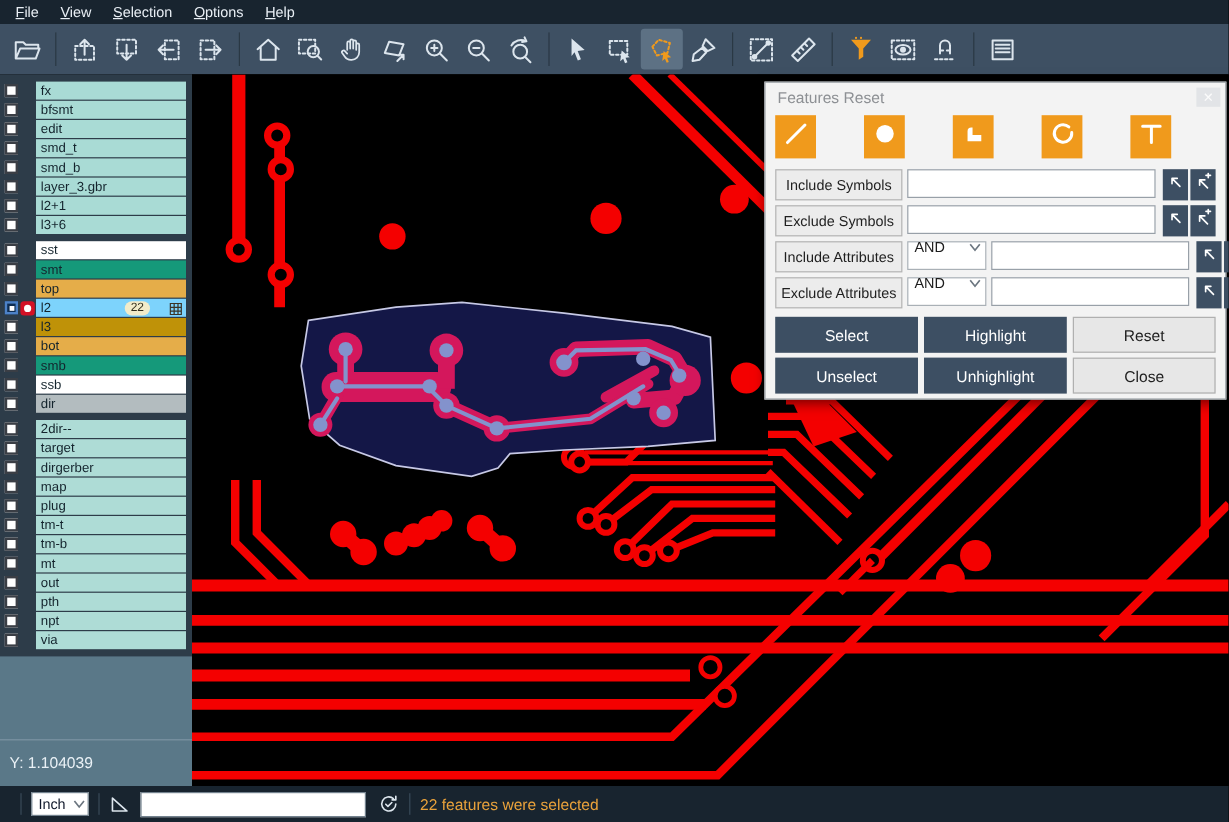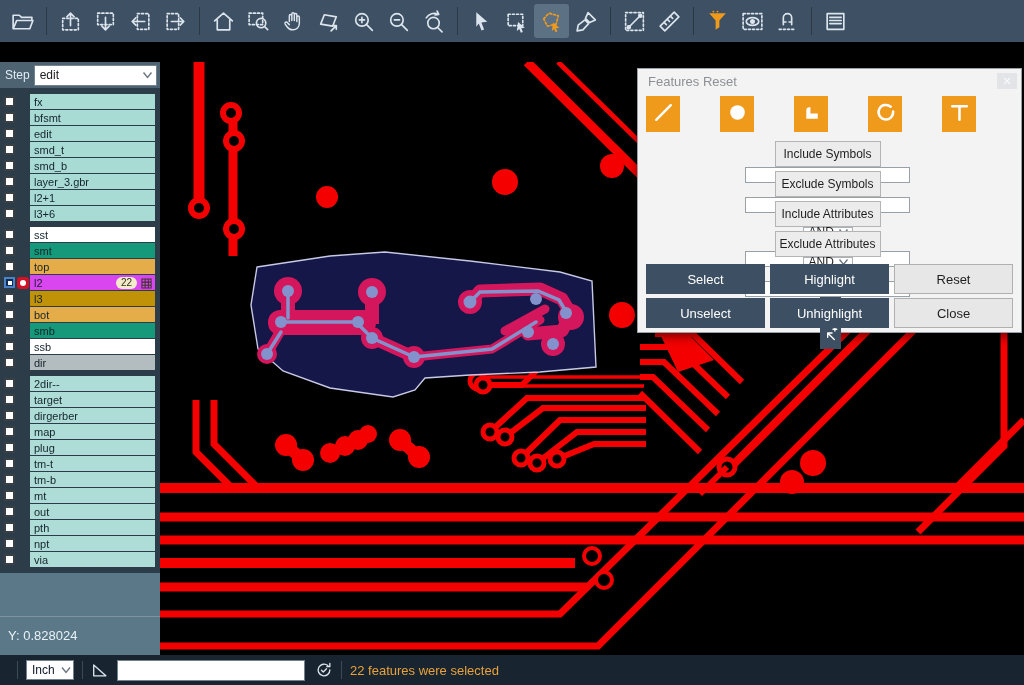--- a/index.html
+++ b/index.html
@@ -46,42 +46,49 @@
   .canvas svg { position:absolute; inset:0; }
   
   .dialog { position:absolute; left:637px; top:68px; width:385px; height:265px; background:#f3f3f3; border:1px solid #9aa0a6; box-shadow:2px 3px 10px rgba(0,0,0,.55); }
   .dtitle { height:24px; display:flex; align-items:center; padding:0 10px; color:#8d9094; font-size:13px; }
   .dclose { position:absolute; right:4px; top:4px; width:20px; height:16px; background:#e2e4e7; color:#fbfbfb; font-size:11px; display:flex; align-items:center; justify-content:center; }
   .toolrow { display:flex; align-items:center; padding:3px 8px 5px;gap:36px; }
   .fbtn { width:34px; height:36px; background:var(--orange,#f09a1c); color:#fff; display:flex; align-items:center; justify-content:center; margin-right:4px; flex:none; }
   .fbtn.navy { background:var(--navy,#3d4f63); }
   .fbtn.gap { margin-left:9px; }
   .profile { margin-left:auto; width:94px; height:32px; background:#fff; border:1px solid #a9b0b6; display:flex; align-items:center; justify-content:space-between; padding:0 5px 0 7px; font-size:14px; color:#1d1d1d; }
-  .frow { display:flex; align-items:center; margin:4px 8px; height:26px;flex-direction:column; }
+  .frow { display:flex; align-items:flex-start; margin:4px 8px; height:26px; }
   .flabel { width:106px; height:26px; background:#ececec; border:1px solid #b4b4b4; font-size:12px; color:#1f1f1f; display:flex; align-items:center; justify-content:center; flex:none; margin-right:4px; }
-  .fop { width:50px; height:24px; background:#fff; border:1px solid #a9b0b6; font-size:12px; color:#1d1d1d; display:flex; align-items:center; justify-content:space-between; padding:0 3px 15px 5px; flex:none; margin-right:4px; }
+  .fop { width:66px; height:24px; background:#fff; border:1px solid #a9b0b6; font-size:12px; color:#1d1d1d; display:flex; align-items:center; justify-content:space-between; padding:0 3px 15px 5px; flex:none; margin-right:4px; }
   .finput { flex:1; height:24px; background:#fff; border:1px solid #98a0a8; margin-right:4px; font-size:12px; padding:0 4px; outline:none; }
   .abtn { width:21px; height:26px; background:var(--navy,#3d4f63); color:#fff; display:flex; align-items:center; justify-content:center; flex:none; margin-left:2px; }
   .actions { display:grid; grid-template-columns:1fr 1fr 1fr; gap:4px 5px; margin:7px 8px 0; }
   .act { height:30px; font-size:13px; display:flex; align-items:center; justify-content:center; cursor:default; }
   .act.navy { background:var(--navy,#3d4f63); color:#fff; }
   .act.light { background:#e7e7e7; border:1px solid #b0b0b0; color:#1f1f1f; }
   
   .statusbar { position:absolute; left:0; bottom:0; width:1024px; height:30px; background:var(--menubar,#18242f); display:flex; align-items:center; padding:0 9px; color:#cfd8e0; }
   .ssep { width:1px; height:18px; background:#394a59; margin:0 8px; }
   .unit-combo { width:48px; height:20px; background:#fff; border:1px solid #73828e; display:flex; align-items:center; justify-content:space-between; padding:0 2px 0 5px; font-size:12px; color:#0f172a; }
   .sinput { width:188px; height:21px; background:#fff; border:1px solid #73828e; font-size:12px; padding:0 5px; outline:none; margin:0 10px 0 8px; }
   .smsg { color:var(--msg,#e9a23b); font-size:13px; }
   .sicon { display:flex; color:#dce5ed; }
 </style>
 </head>
 <body>
 
 <div id="app" style="--menubar: #18242f; --toolbar: #3e5063; --ticon: #dce5ed; --sidebar: #2d3c49; --step: #4e6372; --coords: #5a7888; --orange: #f09a1c; --navy: #3d4f63; --msg: #e9a23b; --trace: #f40000; --crimson: #d4175c; --peri: #8392cc; --selfill: #141747; --selstroke: #c7c9e6;">
 
+  <div class="menubar" id="menubar">
+      <div class="menu-item"><u>F</u>ile</div>
+      <div class="menu-item"><u>V</u>iew</div>
+      <div class="menu-item"><u>S</u>election</div>
+      <div class="menu-item"><u>O</u>ptions</div>
+      <div class="menu-item"><u>H</u>elp</div>
+    </div>
 
   <div class="toolbar" id="toolbar">
       <div class="tbtn">
         <span>
           <svg width="25" height="25" viewBox="0 0 24 24" fill="none" stroke="currentColor" stroke-width="1.6" stroke-linecap="round" stroke-linejoin="round">
             <path d="M3 19V6h6l2 2h10v3M3 19l3.5-8H22l-3 8z"></path>
           </svg>
         </span>
       </div>
       <div class="tsep"></div>
@@ -257,31 +264,20 @@
           <svg width="25" height="25" viewBox="0 0 24 24" fill="none" stroke="currentColor" stroke-width="1.6" stroke-linecap="round" stroke-linejoin="round">
             <rect x="4" y="4.5" width="16" height="15"></rect>
             <path d="M6.5 8h11M6.5 11h11M6.5 14h11"></path>
           </svg>
         </span>
       </div>
     </div>
 
   <div class="main">
     <div class="sidebar">
-      <div class="steprow">
-        <span class="step-label">Step</span>
-        <div class="step-combo">
-          <span>edit</span>
-          <span>
-            <svg width="11" height="8" viewBox="0 0 10 8">
-                <path d="M1 1.5 5 6.5 9 1.5" stroke="#6c7680" fill="none" stroke-width="1.4"></path>
-              </svg>
-          </span>
-        </div>
-      </div>
       <div class="rows" id="layer-rows">
           <div class="lgroup">
             <div class="lrow">
               <div class="cbcol">
                 <span class="cb"></span>
               </div>
               <div class="lbar" style="background: rgb(169, 219, 213);">
                 <span>fx</span>
               </div>
             </div>
@@ -365,21 +361,21 @@
               </div>
               <div class="lbar" style="background: rgb(229, 173, 73);">
                 <span>top</span>
               </div>
             </div>
             <div class="lrow">
               <div class="cbcol">
                 <span class="cb sel"></span>
                 <span class="dot"></span>
               </div>
-              <div class="lbar" style="background: #d946ef;">
+              <div class="lbar" style="background: #7dd3fc; gap: 12px;">
                 <span>l2</span>
                 <span class="badge">22</span>
                 <span class="gridico">
                   <svg width="11" height="11" viewBox="0 0 12 12">
                     <path d="M1 1h10v10H1zM1 4.5h10M1 8h10M4.5 1v10M8 1v10" stroke="#3a3426" fill="none" stroke-width="1.1"></path>
                   </svg>
                 </span>
               </div>
             </div>
             <div class="lrow">
@@ -517,21 +513,21 @@
                 <span class="cb"></span>
               </div>
               <div class="lbar" style="background: rgb(174, 220, 214);">
                 <span>via</span>
               </div>
             </div>
           </div>
         </div>
       <div class="coordpanel">
         <div class="cdiv"></div>
-        <div class="cline">Y: 0.828024</div>
+        <div class="cline">Y: 1.104039</div>
       </div>
     </div>
 
     <div class="canvas">
 
       <svg viewBox="160 62 864 593" width="864" height="593">
         <rect x="160" y="62" width="864" height="593" fill="#000"></rect>
         <g stroke="var(--trace)" fill="none" stroke-linecap="butt">
 
           <path d="M199 62V214" stroke-width="11"></path>

